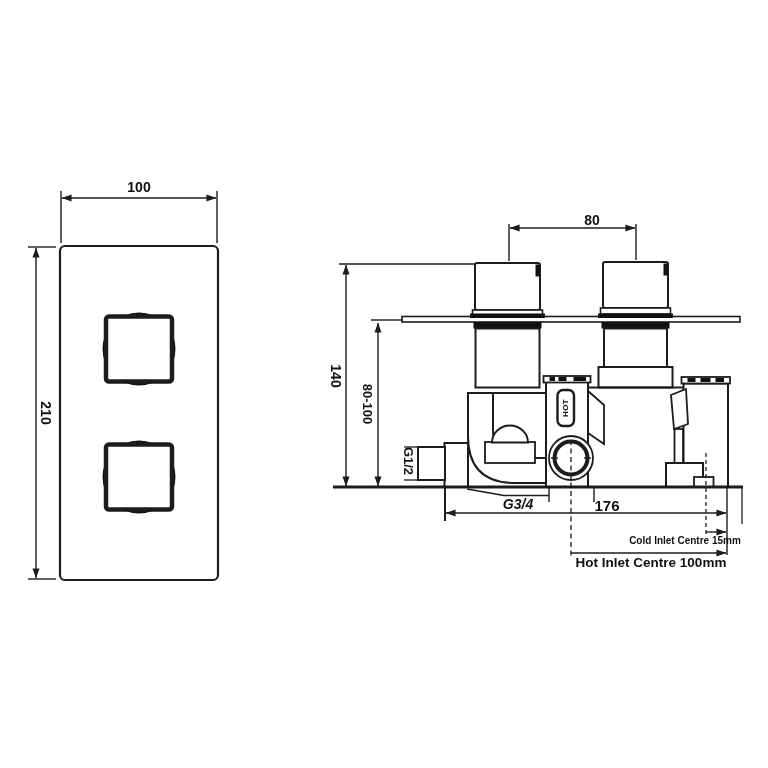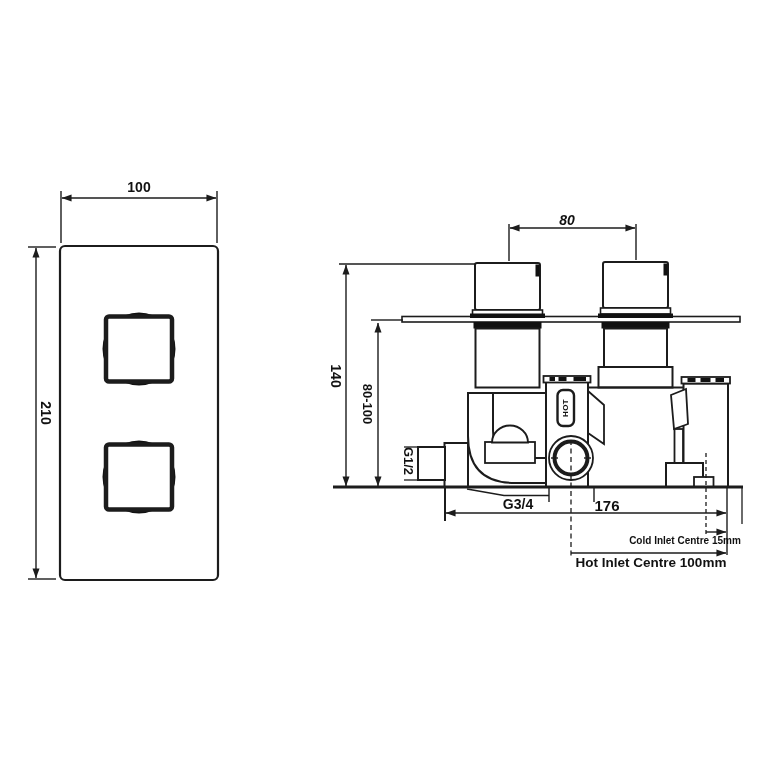--- a/index.html
+++ b/index.html
@@ -155,24 +155,24 @@
       <line x1="706" y1="453" x2="706" y2="534" stroke-dasharray="4 3"></line>
       <line x1="706" y1="532" x2="726" y2="532" marker-end="url(#arw)" stroke-width="1.4"></line>
       <line x1="571" y1="553" x2="726" y2="553" marker-end="url(#arw)" stroke-width="1.4"></line>
     </g>
   </g>
 </svg>
 
 <div class="lbl f14" style="left:139px;top:187px;">100</div>
 <div class="lbl rot90 f14" style="left:46px;top:413px;">210</div>
 
-<div class="lbl f14" style="left:567px;top:220px;font-style:italic;">80</div>
+<div class="lbl f14" style="left:592px;top:220px;">80</div>
 <div class="lbl rot90 f14" style="left:336px;top:376px;">140</div>
 <div class="lbl rot90 f13" style="left:367px;top:404px;">80-100</div>
 <div class="lbl rot90 f13" style="left:408px;top:461px;">G1/2</div>
-<div class="lbl f14" style="left:518px;top:504px;">G3/4</div>
+<div class="lbl f14" style="left:518px;top:504px;font-style:italic;">G3/4</div>
 <div class="lbl f15" style="left:587px;top:505px;">176</div>
 <div class="lbl rotm90 f8" style="left:565.5px;top:408px;">HOT</div>
 
 <div class="lbl f13" style="left:685px;top:541px;font-size:10px;">Cold Inlet Centre 15mm</div>
 <div class="lbl f13" style="left:643px;top:563px;font-size:13.5px;margin-left:8px;">Hot Inlet Centre 100mm</div>
 
 </div>
 
 </body></html>

